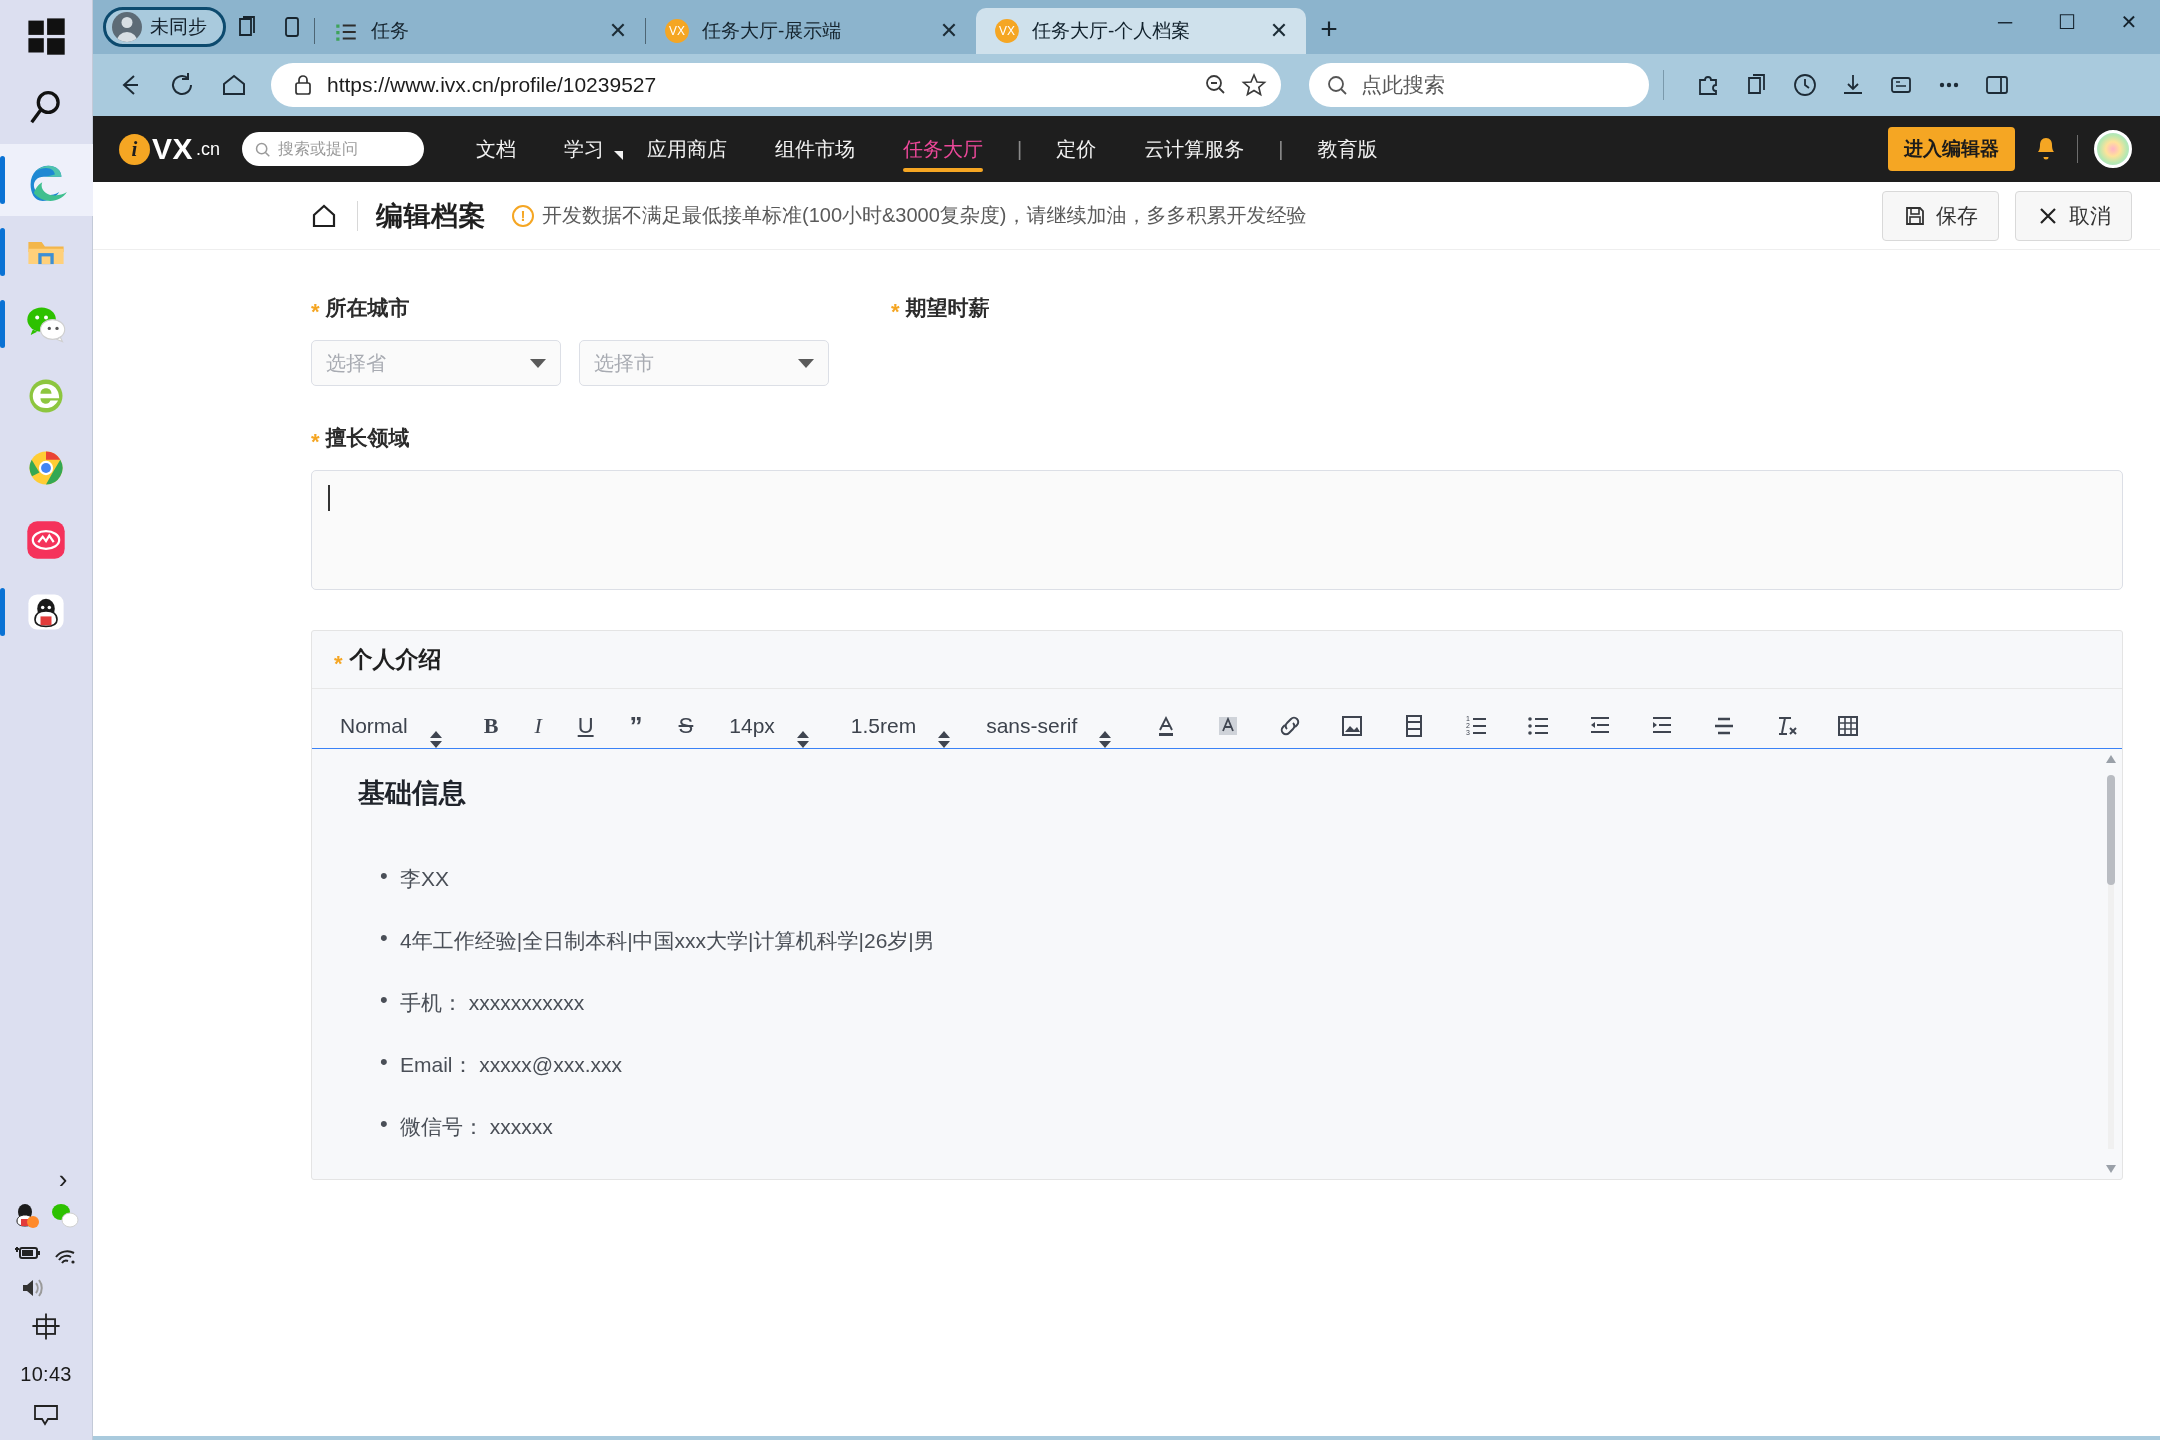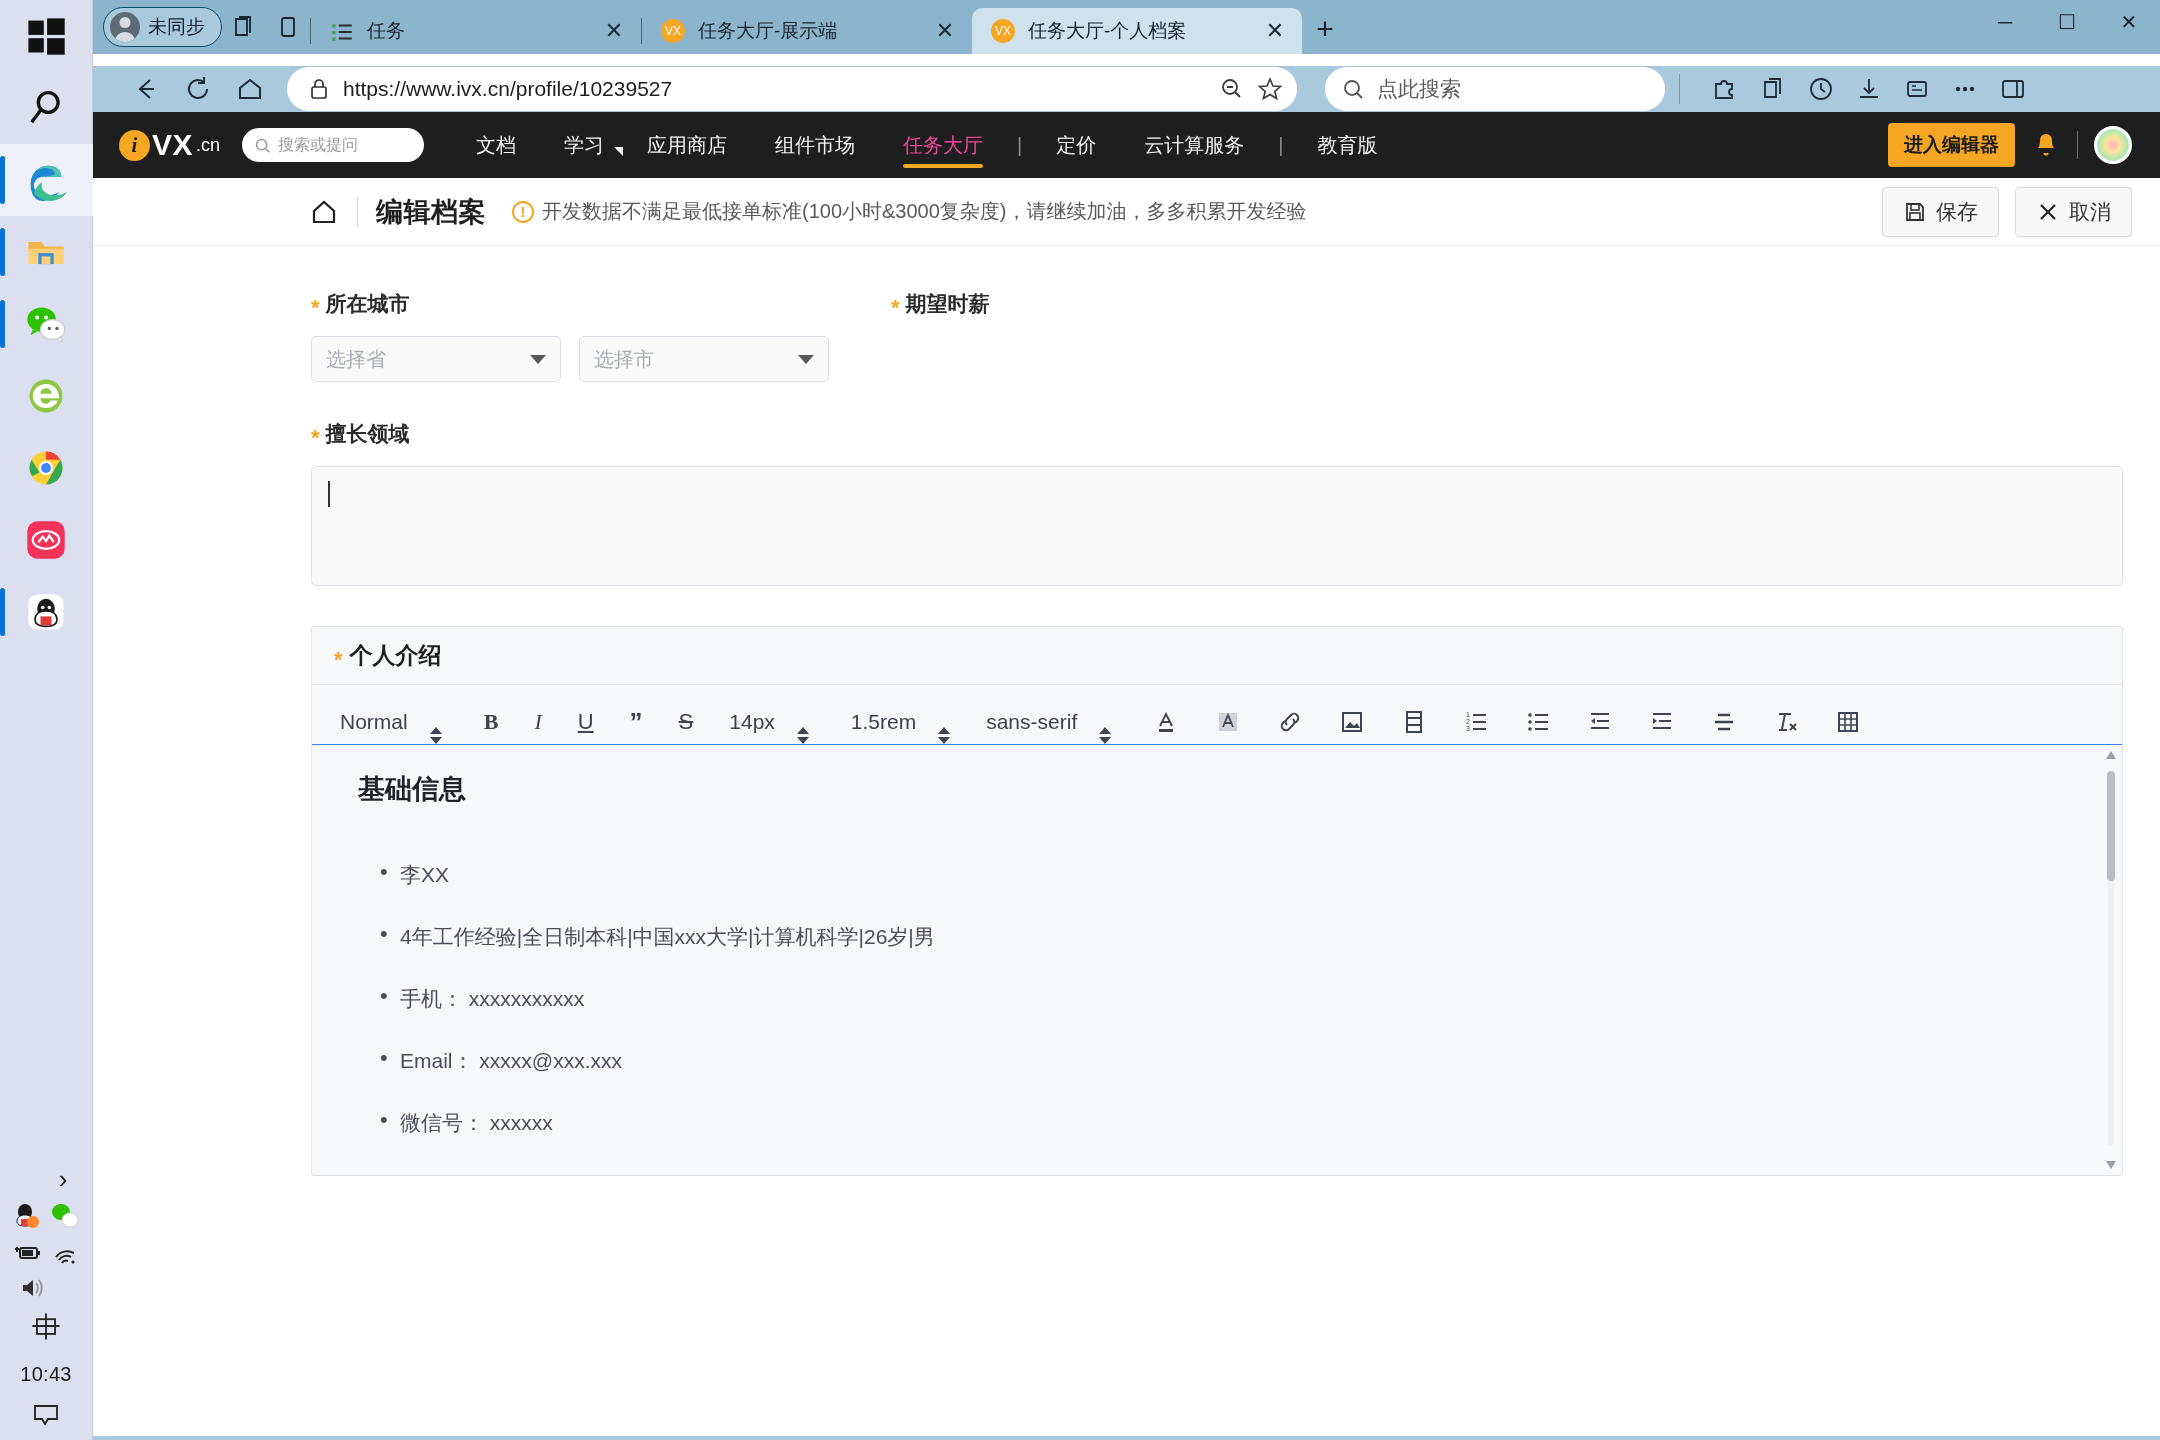--- a/index.html
+++ b/index.html
@@ -28,21 +28,21 @@
   .tray-clock { font-size: 20px; color: #1a1a1a; letter-spacing: .3px; padding: 14px 0 8px; }
 
   
   .browser { flex: 1 1 auto; display: flex; flex-direction: column; min-width: 0; }
   .titlebar {
     height: 54px; background: #8cb4cd; display: flex; align-items: flex-end;
     padding-left: 10px; position: relative;
   }
   .profile-pill {
     display: flex; align-items: center; gap: 8px; height: 40px; margin-bottom: 7px;
-    padding: 0 16px 0 6px; border: 1px solid #0c4a6e; border-radius: 22px; background: #a9cadd;
+    padding: 0 16px 0 6px; border: 3px solid #0c4a6e; border-radius: 22px; background: #a9cadd;
     color: #13202b; font-size: 19px; white-space: nowrap;
   }
   .pill-av { width: 30px; height: 30px; border-radius: 50%; background: #5d6b76; display:block; position: relative; overflow: hidden; }
   .pill-av::after { content:""; position:absolute; left:50%; top:5px; transform:translateX(-50%); width:11px;height:11px;border-radius:50%;background:#d8dfe4;}
   .pill-av::before { content:""; position:absolute; left:50%; bottom:-5px; transform:translateX(-50%); width:21px;height:15px;border-radius:11px 11px 0 0;background:#d8dfe4;}
   .tb-icon-btn { width: 44px; height: 44px; margin-bottom: 5px; display: flex; align-items: center; justify-content: center; }
   .tabstrip { display: flex; align-items: flex-end; height: 66px; flex: 1 1 auto; min-width: 0; }
   .tab {
     display: flex; align-items: center; gap: 12px; height: 46px; padding: 0 14px 0 18px;
     min-width: 0; font-size: 19px; color: #15242e; position: relative;
@@ -52,21 +52,21 @@
   .tab.t3 { width: 330px; background: #cfe1ec; border-radius: 10px 10px 0 0; color: #10202b; }
   .tab-sep { width: 1px; height: 26px; background: #4d6574; margin-bottom: 10px; }
   .tab-fav { width: 26px; height: 26px; flex: 0 0 26px; }
   .tab-title { flex: 1 1 auto; overflow: hidden; text-overflow: ellipsis; white-space: nowrap; }
   .tab-x { width: 26px; height: 26px; flex: 0 0 26px; display:flex;align-items:center;justify-content:center; font-size: 22px; color:#1b2b35; }
   .newtab { width: 46px; height: 46px; display: flex; align-items: center; justify-content: center; font-size: 30px; color: #16242d; margin-bottom: 2px;}
   .win-ctrls { display: flex; align-items: flex-start; height: 54px; margin-left: auto; }
   .win-btn { width: 62px; height: 44px; display: flex; align-items: center; justify-content: center; color: #14222c; font-size: 20px; }
 
   .toolbar {
-    height: 46px; background: #a9cadd; display: flex; align-items: center; gap: 6px; padding: 0 30px; margin-top: 12px;
+    height: 62px; background: #a9cadd; display: flex; align-items: center; gap: 6px; padding: 0 14px;
   }
   .nav-btn { width: 46px; height: 46px; display: flex; align-items: center; justify-content: center; color: #1d2b36; }
   .omnibox {
     flex: 0 0 1010px; height: 44px; background: #fff; border-radius: 22px; display: flex; align-items: center;
     gap: 12px; padding: 0 14px 0 20px; margin-left: 8px;
   }
   .omni-url { flex: 1 1 auto; font-size: 21px; color: #1d1d1d; white-space: nowrap; overflow: hidden; }
   .searchbox {
     flex: 0 0 340px; height: 44px; background: #fff; border-radius: 22px; display: flex; align-items: center;
     gap: 12px; padding: 0 16px; margin-left: 22px;

